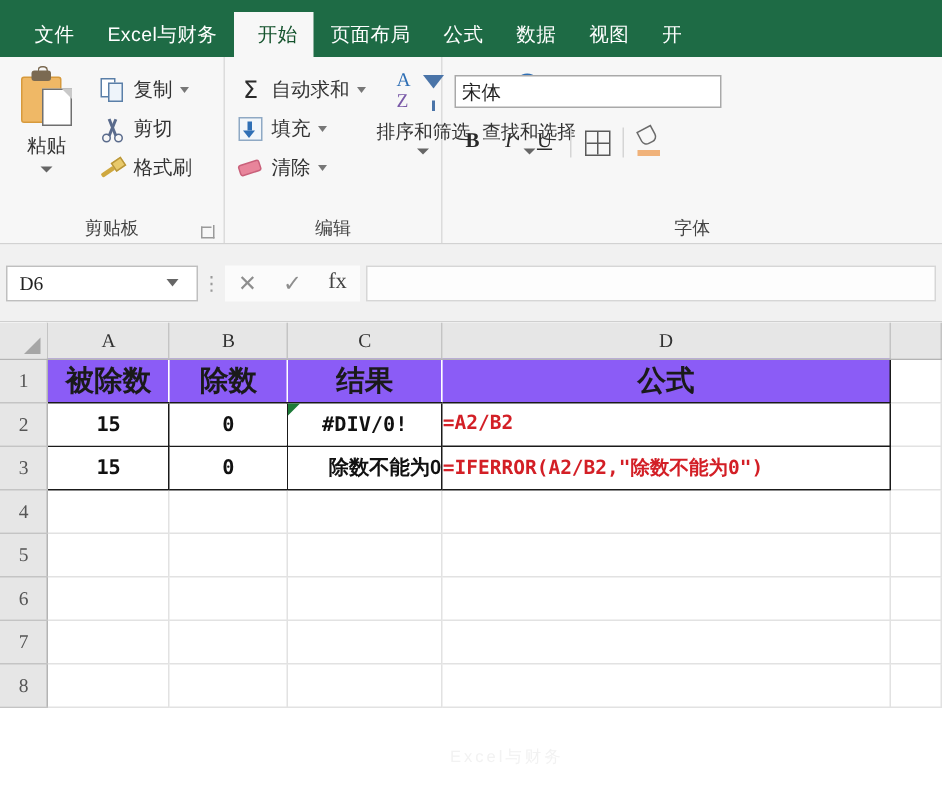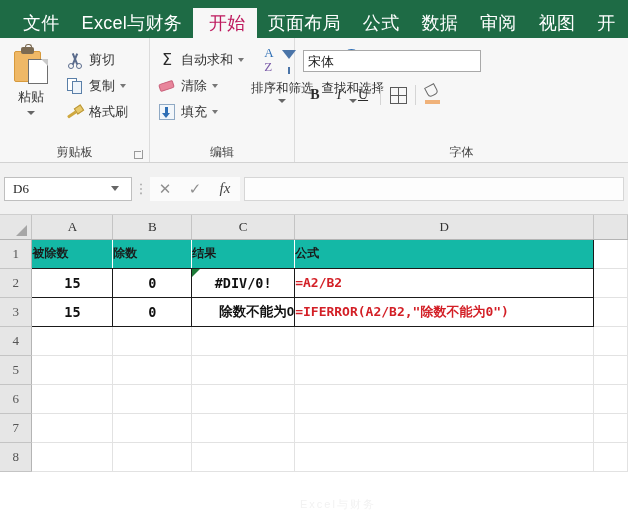--- a/index.html
+++ b/index.html
@@ -18,27 +18,27 @@
     background: #1e6b45;
     display: flex; align-items: flex-end;
     padding-left: 12px;
     overflow: hidden;
   }
   .tab {
     height: 30px;
     padding: 0 11px;
     display: flex; align-items: center;
     color: #ffffff;
-    font-size: 18px;
+    font-size: 13px;
     white-space: nowrap;
     letter-spacing: .3px;
   }
   .tab.active {
     background: #f7f7f7;
-    color: #be185d;
+    color: #14532d;
     padding-left: 16px;
   }
 
   
   .ribbon {
     position: absolute; top: 38px; left: 0;
     width: 628px; height: 125px;
     background: #f7f7f7;
     border-bottom: 1px solid #d2d2d2;
     display: flex;
@@ -270,21 +270,21 @@
     border-top: 5px solid #666;
   }
   .fb-dots { width: 18px; text-align: center; color: #9a9a9a; font-size: 13px; letter-spacing: 0; }
   .fb-btns { display: flex; align-items: center; gap: 0; }
   .fb-btn {
     width: 30px; height: 24px;
     display: flex; align-items: center; justify-content: center;
     font-size: 15px; color: #8e8e8e;
     background: #fbfbfb;
   }
-  .fb-btn.fx { font-style: italic; font-family: "Liberation Serif", serif; color: #444; font-size: 15px; }
+  .fb-btn.fx { font-family: "Liberation Serif", serif; color: #444; font-size: 15px; }
   .fb-input {
     flex: 1; height: 24px; margin-left: 4px;
     background: #fdfdfd; border: 1px solid #d6d6d6;
     display: flex; align-items: center; padding-left: 5px;
     font-size: 13px; color: #222;
   }
 
   
   .grid-wrap {
     position: absolute; top: 215px; left: 0;
@@ -328,24 +328,25 @@
   .cell {
     height: 29px;
     border-right: 1px solid #e2e2e2;
     border-bottom: 1px solid #e2e2e2;
     vertical-align: middle;
     font-size: 13px;
     background: #ffffff;
   }
   
   .hdr-cell {
-    background: #14b8a6;
+    background: #8b5cf6;
+    text-align: center;
     font-weight: bold;
     color: #1a1a1a;
-    font-size: 12px;
+    font-size: 19px;
     border-right: 1px solid #ffffff;
     border-bottom: 1px solid #1a1a1a;
     border-top: 1px solid #1a1a1a;
     font-family: "DejaVu Sans", sans-serif;
   }
   .hdr-cell.lastcol { border-right: 1px solid #1a1a1a; }
   .hdr-cell.firstcol { border-left: 1px solid #1a1a1a; }
 
   .data-cell {
     background: #ffffff;
@@ -392,53 +393,52 @@
 
 <div id="app">
 
   <div class="tabstrip">
     <div class="tab">文件</div>
     <div class="tab">Excel与财务</div>
     <div class="tab active">开始</div>
     <div class="tab">页面布局</div>
     <div class="tab">公式</div>
     <div class="tab">数据</div>
-    <div class="tab">审阅</div>
     <div class="tab">视图</div>
     <div class="tab">开</div>
   </div>
 
   <div class="ribbon">
 
     <div class="group g-clipboard">
       <div class="group-body">
         <div class="paste-btn">
           <div class="clipboard-icon">
             <div class="cb-board"></div>
             <div class="cb-clip"></div>
             <div class="cb-page"></div>
           </div>
           <div class="paste-label">粘贴</div>
           <div class="caret-dn"></div>
         </div>
         <div class="cmd-col">
           <div class="cmd">
-            <span class="ico ic-scissors">
-                <i></i>
-                <i></i>
-              </span>
-            <span>剪切</span>
-          </div>
-          <div class="cmd">
             <span class="ico ic-copy">
                 <span></span>
                 <span></span>
               </span>
             <span>复制</span>
             <span class="tcaret"></span>
+          </div>
+          <div class="cmd">
+            <span class="ico ic-scissors">
+                <i></i>
+                <i></i>
+              </span>
+            <span>剪切</span>
           </div>
           <div class="cmd">
             <span class="ico ic-brush">
                 <span class="handle"></span>
                 <span class="head"></span>
               </span>
             <span>格式刷</span>
           </div>
         </div>
       </div>
@@ -450,32 +450,32 @@
 
     <div class="group g-editing">
       <div class="group-body">
         <div class="cmd-col" style="padding-left:4px;">
           <div class="cmd">
             <span class="ico ic-sigma">Σ</span>
             <span>自动求和</span>
             <span class="tcaret"></span>
           </div>
           <div class="cmd">
-            <span class="ico ic-eraser">
-                <span class="e"></span>
-              </span>
-            <span>清除</span>
-            <span class="tcaret"></span>
-          </div>
-          <div class="cmd">
             <span class="ico ic-fill">
                 <span class="box"></span>
                 <span class="arr"></span>
               </span>
             <span>填充</span>
+            <span class="tcaret"></span>
+          </div>
+          <div class="cmd">
+            <span class="ico ic-eraser">
+                <span class="e"></span>
+              </span>
+            <span>清除</span>
             <span class="tcaret"></span>
           </div>
         </div>
         <div class="big-btn">
           <div class="bigico">
             <div class="sort-az">A<span class="z">Z</span></div>
             <div class="funnel"></div>
           </div>
           <div class="blabel">排序和筛选</div>
           <div class="caret-dn" style="margin-top:2px;"></div>

